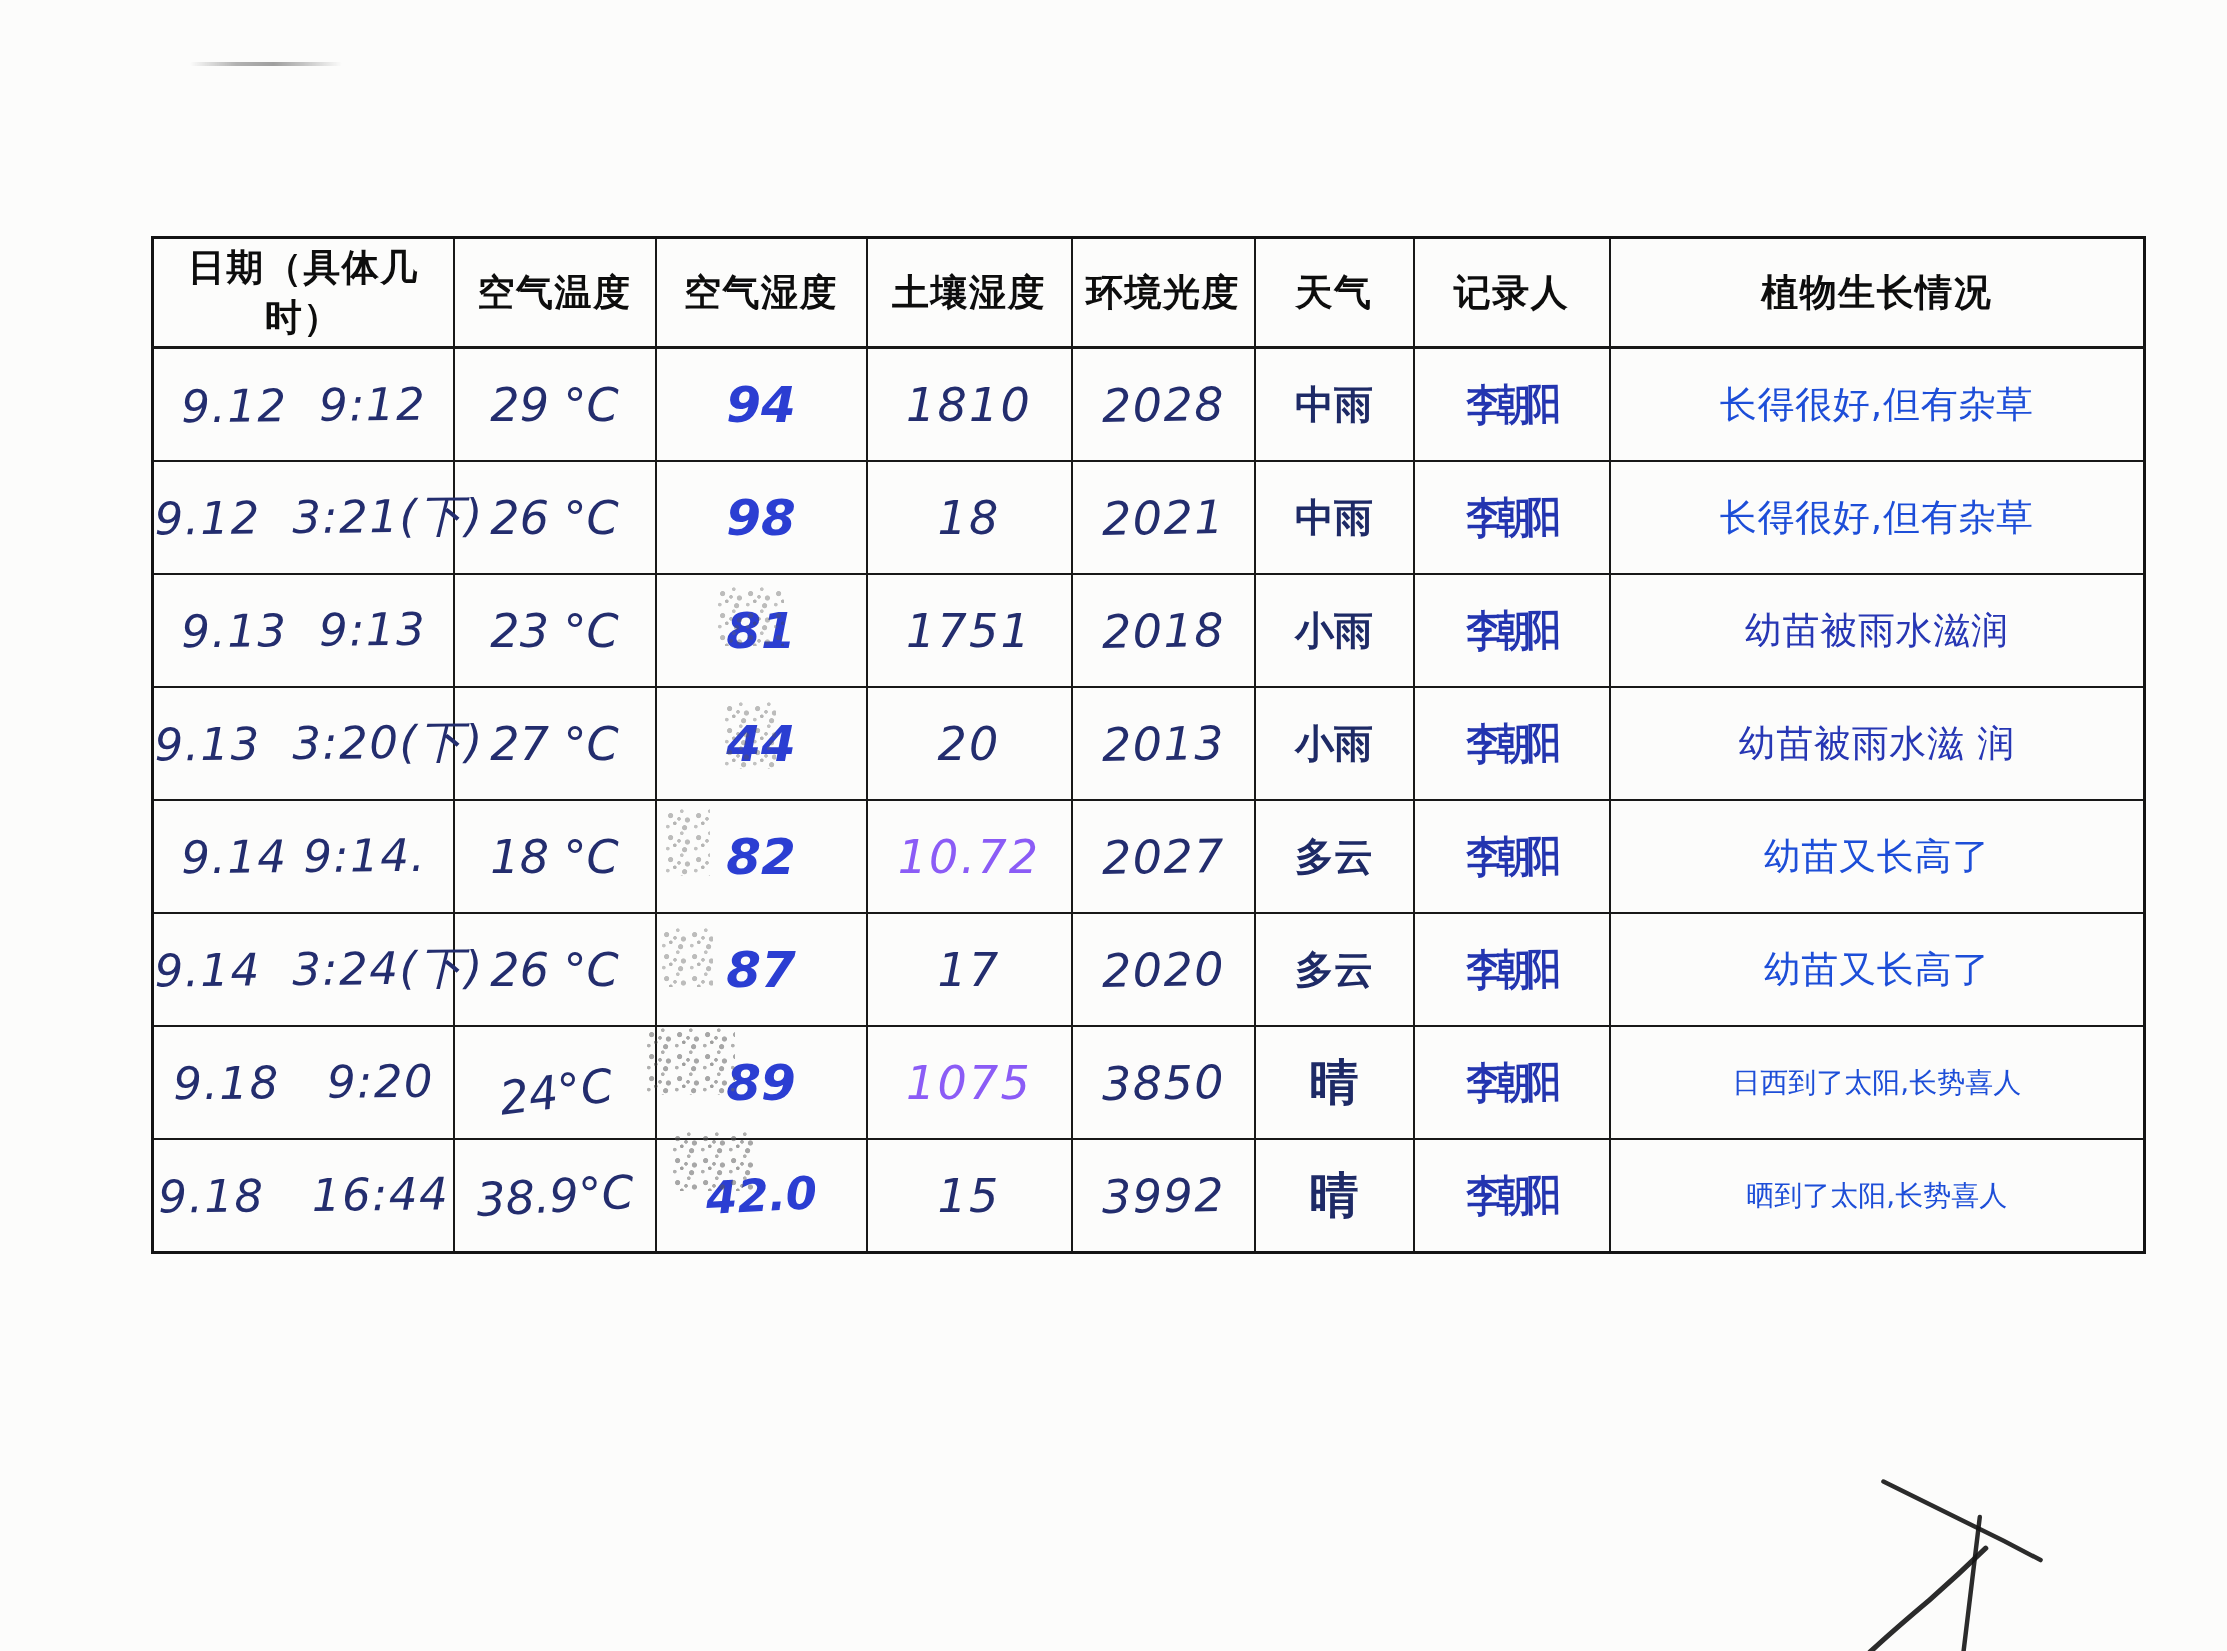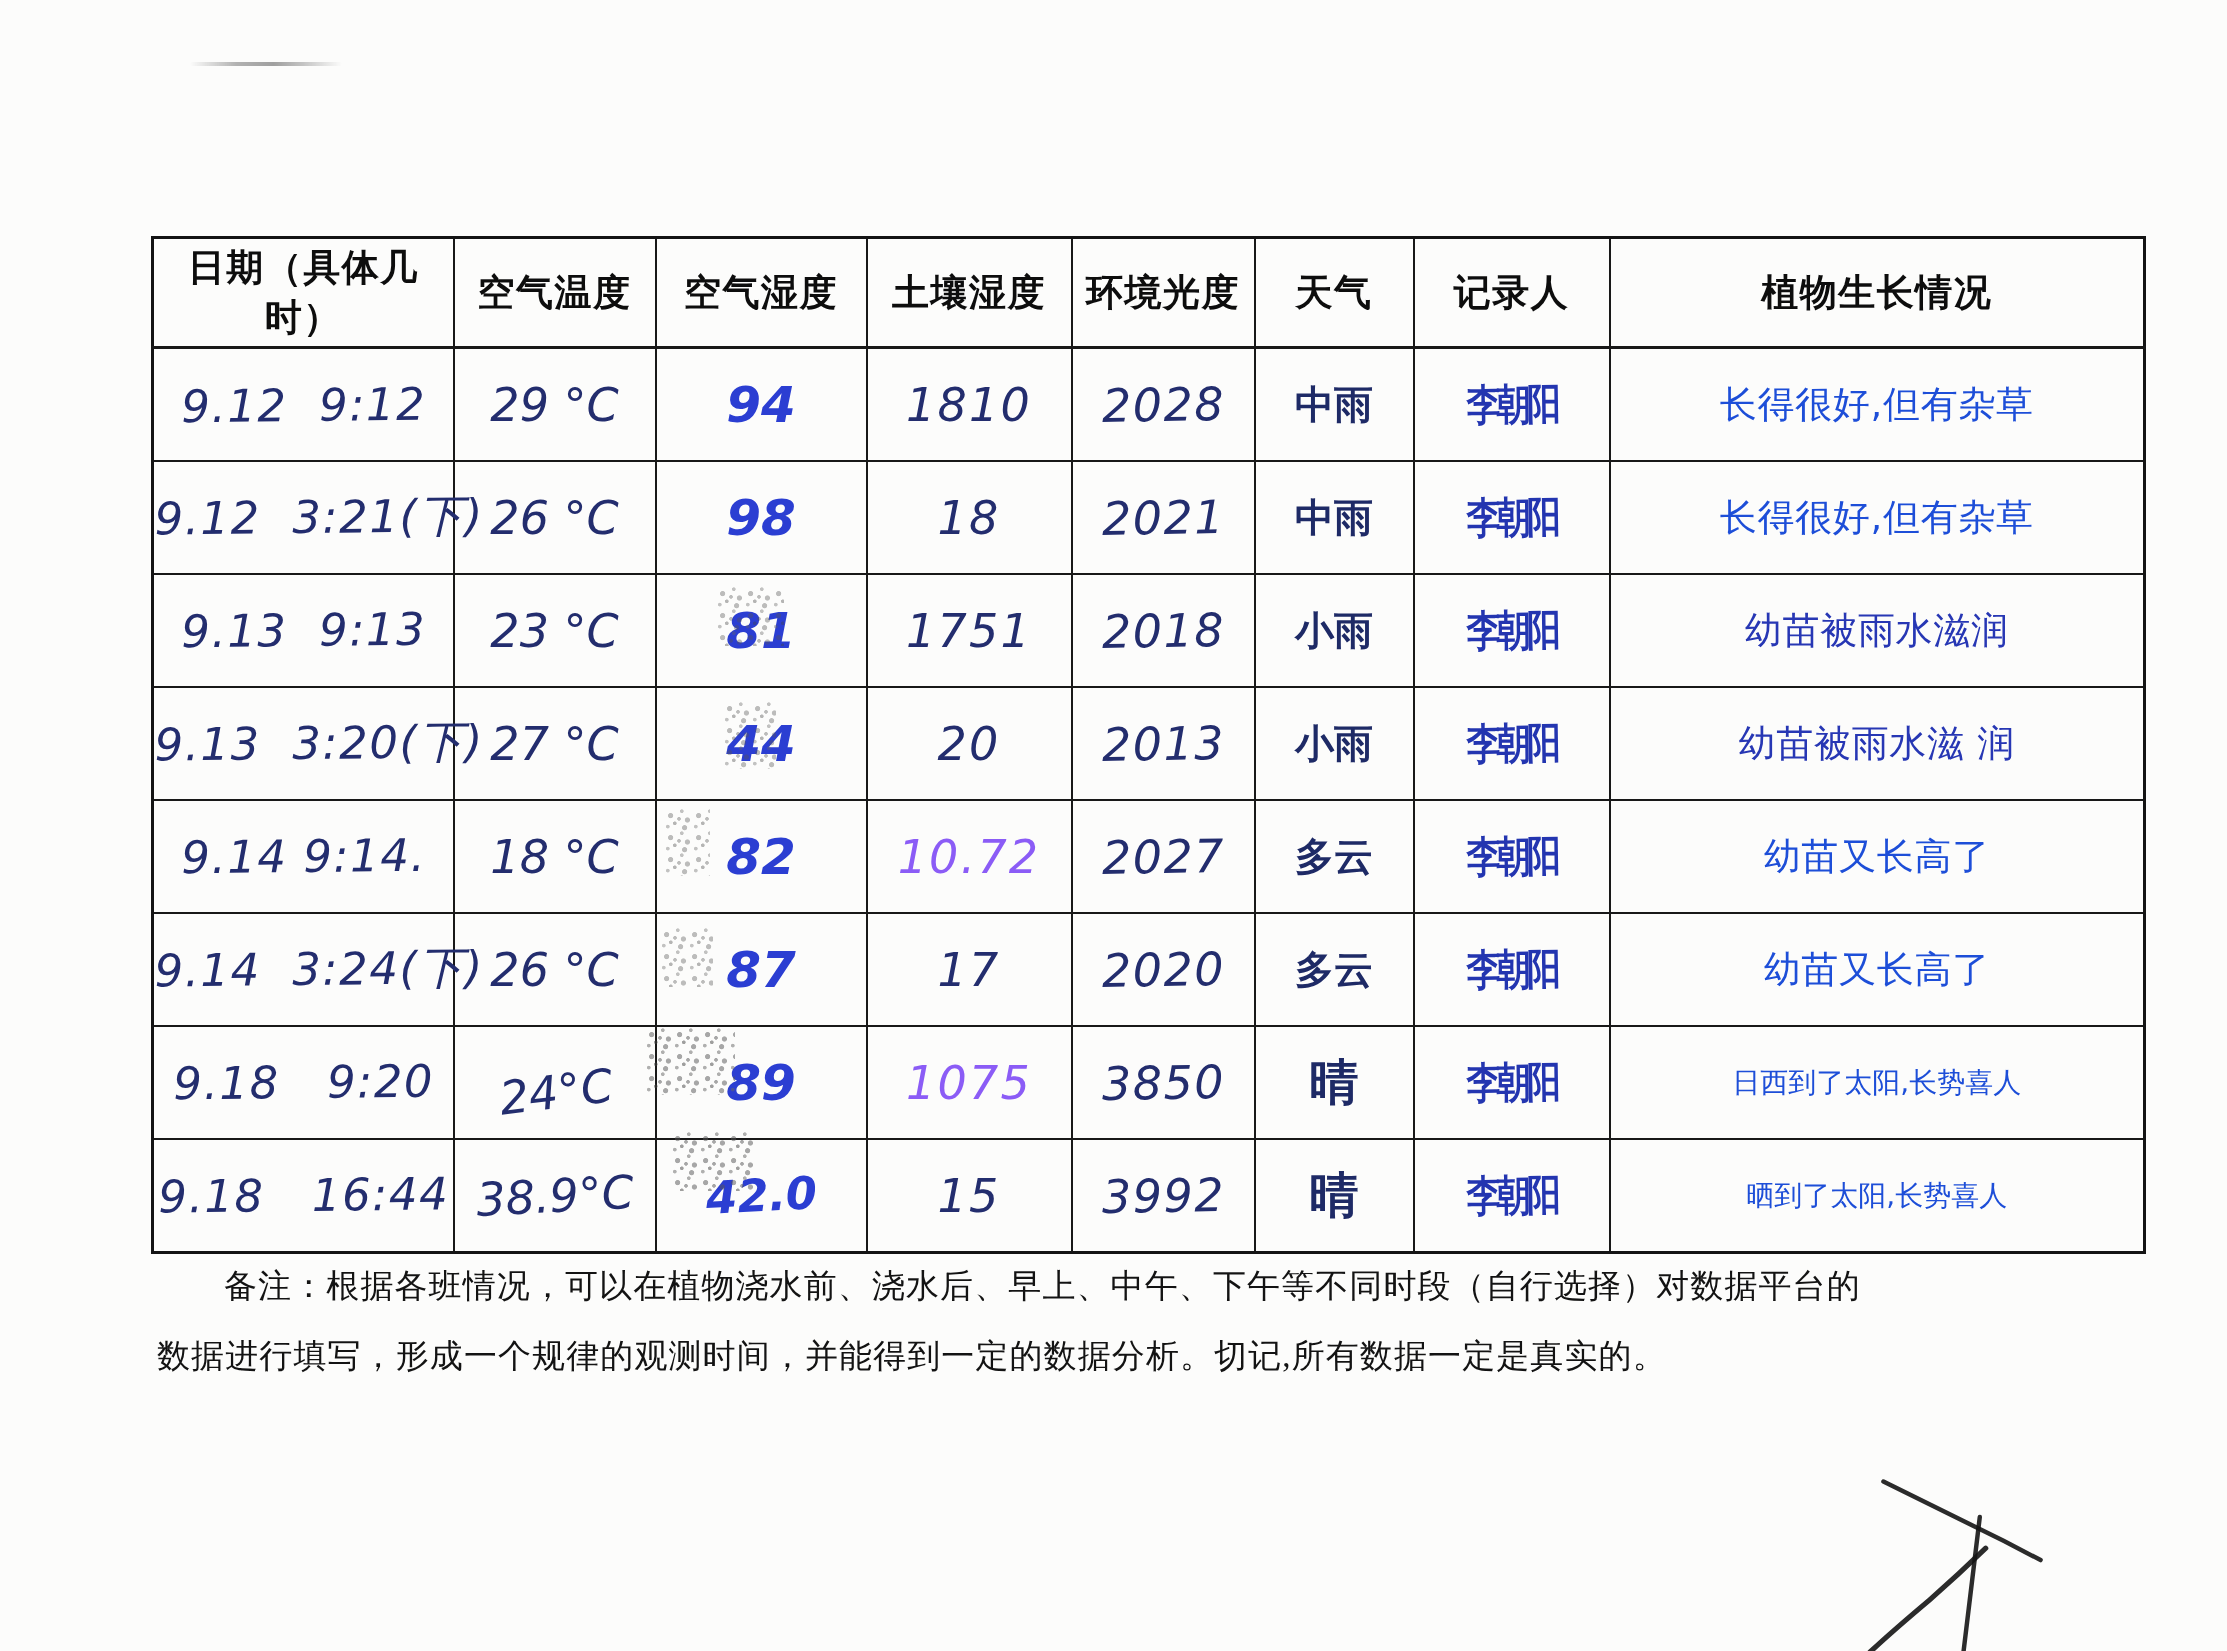--- a/index.html
+++ b/index.html
@@ -196,22 +196,20 @@
       </tbody>
   </table>
 
   <div class="smudge" style="left:717px;top:587px;width:67px;height:59px;"></div>
   <div class="smudge" style="left:724px;top:702px;width:52px;height:67px;"></div>
   <div class="smudge" style="left:665px;top:809px;width:45px;height:67px;"></div>
   <div class="smudge" style="left:661px;top:928px;width:52px;height:59px;"></div>
   <div class="smudge" style="left:646px;top:1028px;width:89px;height:67px;opacity:.5;"></div>
   <div class="smudge" style="left:672px;top:1132px;width:82px;height:59px;opacity:.5;"></div>
 
-  <div class="note-line" id="note1">备注：根据各班情况，可以在植物浇水前、浇水后、早上、中午、下午等不同时段（自行选择）对数据平台的</div>
-  <div class="note-line" id="note2">数据进行填写，形成一个规律的观测时间，并能得到一定的数据分析。切记,所有数据一定是真实的。</div>
 
   <svg id="scribble" width="245" height="215" viewBox="0 0 330 290">
     <path d="M88,60 L250,140 L300,166" fill="none" stroke="#141414" stroke-width="6" stroke-linecap="round" opacity="0.9"></path>
     <path d="M218,108 L196,290" fill="none" stroke="#141414" stroke-width="6" stroke-linecap="round" opacity="0.9"></path>
     <path d="M226,150 Q190,185 150,220 Q100,262 70,290" fill="none" stroke="#141414" stroke-width="7" stroke-linecap="round" opacity="0.9"></path>
   </svg>
 
 </div>
 
 

